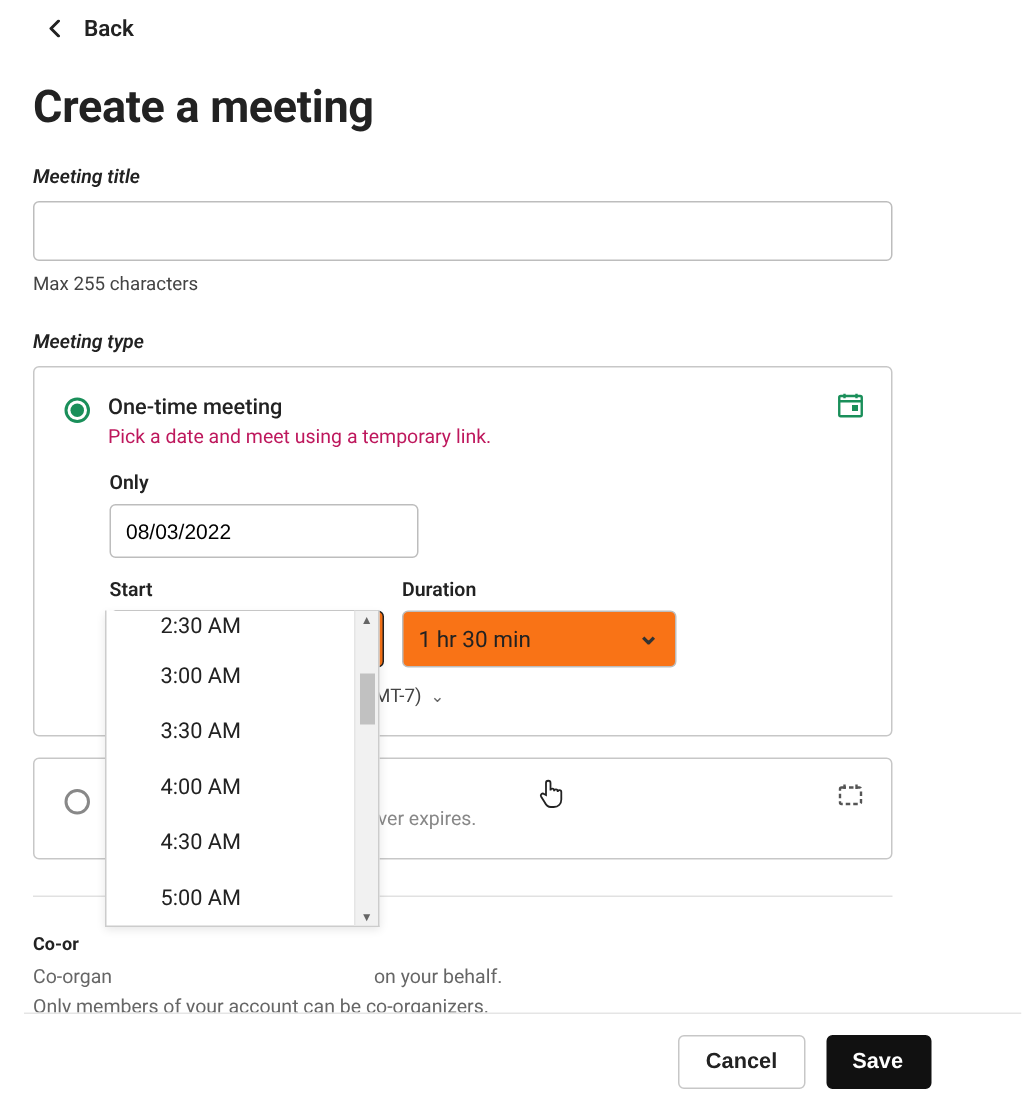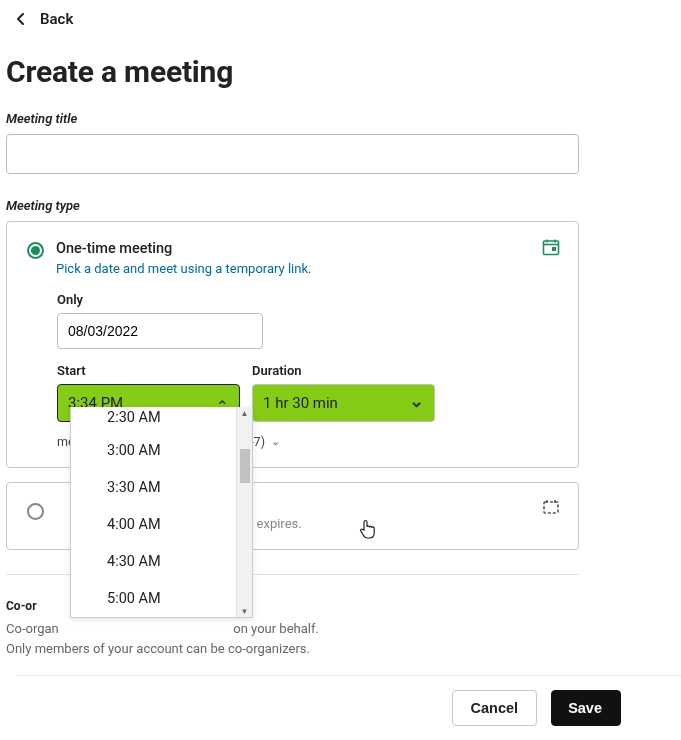--- a/index.html
+++ b/index.html
@@ -6,21 +6,21 @@
     body {
       font-family: -apple-system, BlinkMacSystemFont, "Segoe UI", Roboto, Helvetica, Arial, sans-serif;
       font-size: 14px;
       color: #222;
       background: #fff;
       width: 681px;
       height: 740px;
       position: relative;
       overflow: hidden;
     }
-    .content { padding: 8px 22px 0 6px; }
+    .content { padding: 8px 22px 0 22px; }
     .back-row { display: flex; align-items: center; gap: 14px; padding: 2px 0 6px 10px; }
     .back-chevron { font-size: 14px; font-weight: 600; cursor: pointer; }
     .back-text { font-size: 15px; font-weight: 600; cursor: pointer; }
     h1.page-title { font-size: 30px; font-weight: 700; margin: 20px 0 22px 0; letter-spacing: -0.2px; }
     .field-label { font-size: 13px; font-weight: 600; margin-bottom: 8px; display: block; font-style: italic; }
     .title-input {
       width: 573px; height: 40px;
       border: 1px solid #bdbdbd; border-radius: 4px;
       padding: 0 10px; font-size: 14px;
     }
@@ -33,36 +33,36 @@
     }
     .radio-row { display: flex; align-items: flex-start; gap: 12px; }
     .radio-outer {
       width: 17px; height: 17px; border: 2px solid #1a8f5a; border-radius: 50%;
       display: flex; align-items: center; justify-content: center; flex: 0 0 auto;
       margin-top: 2px;
     }
     .radio-outer.unchecked { border-color: #888; }
     .radio-inner { width: 9px; height: 9px; background: #1a8f5a; border-radius: 50%; }
     .radio-title { font-size: 14.5px; font-weight: 500; }
-    .radio-desc { font-size: 13px; color: #0369a1; margin-top: 4px; }
+    .radio-desc { font-size: 13px; color: #be185d; margin-top: 4px; }
     .card-icon { position: absolute; top: 16px; right: 18px; color: #1a8f5a; }
     .card-icon.gray { color: #555; }
     .subfields { margin-left: 30px; margin-top: 16px; }
     .subfield-label { font-size: 13px; font-weight: 600; margin-bottom: 6px; display: block; }
     .date-input {
       width: 206px; height: 36px; border: 1px solid #bdbdbd; border-radius: 4px;
       padding: 0 10px; font-size: 14px;
     }
     .start-duration { display: flex; gap: 12px; margin-top: 14px; }
     .start-col { width: 183px; }
     .dur-col { width: 183px; }
     .select-box {
       width: 100%; height: 38px; border: 1px solid #bdbdbd; border-radius: 4px;
       padding: 0 10px; display: flex; align-items: center; justify-content: space-between;
-      font-size: 15px; cursor: pointer; background: #84cc16;
+      font-size: 15px; cursor: pointer; background: #f97316;
     }
     .start-box { border: 1.5px solid #222; }
     .chevron { font-size: 13px; color: #333; }
     .chevron-up::before { content: "⌃"; font-size: 16px; position: relative; top: 3px; }
     .chevron-down::before { content: "⌄"; font-size: 18px; position: relative; top: -3px; font-weight: 600; }
     .tz-row { margin-top: 12px; font-size: 12.5px; color: #444; display: flex; align-items: center; gap: 6px; margin-left: 30px; }
     .tz-chevron { font-size: 11px; color: #666; }
     .second-card { margin-top: 14px; padding: 18px 20px; }
     .second-desc-row { margin-left: 30px; margin-top: 6px; font-size: 13px; color: #888; }
     .coorg-block { margin-top: 24px; }
@@ -115,20 +115,21 @@
           <path d="M7 1 L2 6 L7 11" stroke="#222" stroke-width="2" fill="none" stroke-linecap="round" stroke-linejoin="round"></path>
         </svg>
     </span>
     <span class="back-text">Back</span>
   </div>
 
   <h1 class="page-title">Create a meeting</h1>
 
   <label class="field-label">Meeting title</label>
   <input class="title-input" type="text" value="" style="">
+  <div class="hint">Max 255 characters</div>
 
   <label class="field-label meeting-type-label">Meeting type</label>
 
   <div class="type-card">
     <span class="card-icon">
       <svg class="icon" width="18" height="18" viewBox="0 0 18 18">
         <rect x="1.5" y="3" width="15" height="13.5" rx="1" fill="none" stroke="#1a8f5a" stroke-width="1.6"></rect>
         <line x1="1.5" y1="6.5" x2="16.5" y2="6.5" stroke="#1a8f5a" stroke-width="1.6"></line>
         <line x1="5" y1="1.5" x2="5" y2="4.5" stroke="#1a8f5a" stroke-width="1.6"></line>
         <line x1="13" y1="1.5" x2="13" y2="4.5" stroke="#1a8f5a" stroke-width="1.6"></line>

